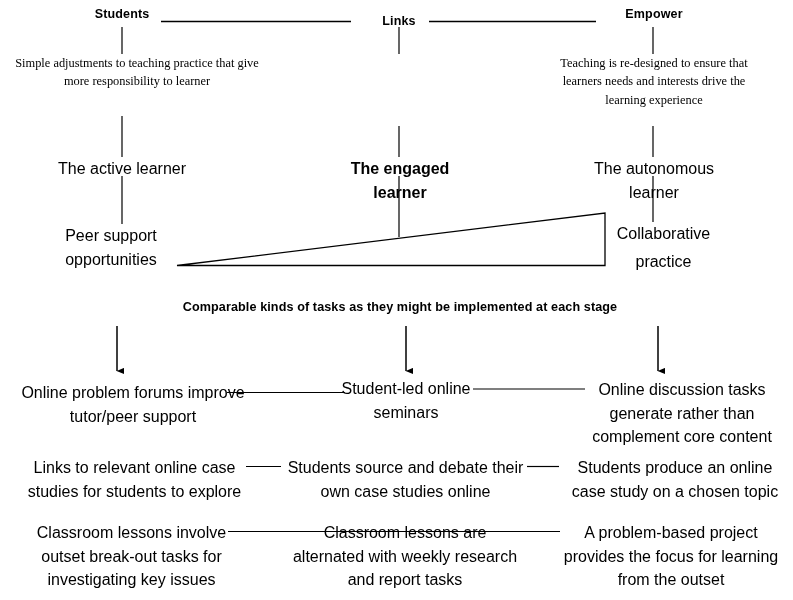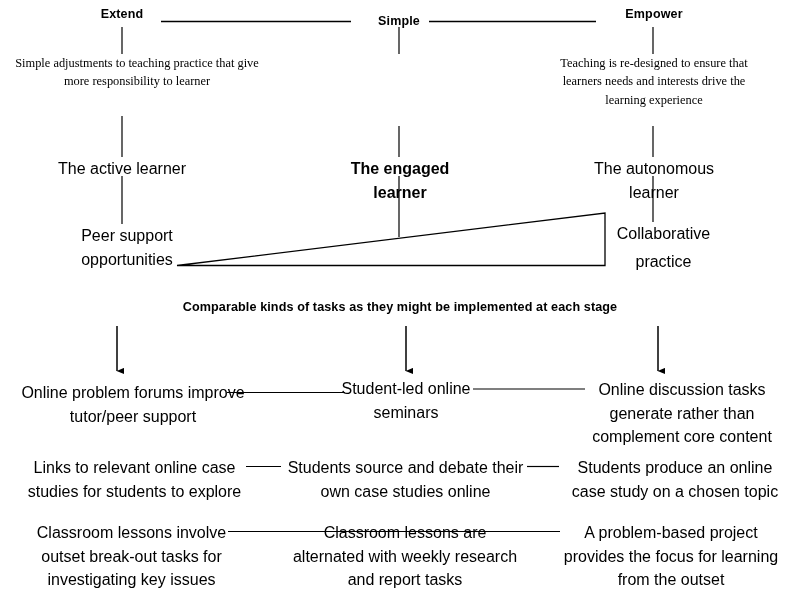--- a/index.html
+++ b/index.html
@@ -94,32 +94,32 @@
     <line x1="227" y1="392.5" x2="345" y2="392.5" stroke="#000000" stroke-width="1.2"></line>
     <line x1="473" y1="389" x2="585" y2="389" stroke="#000000" stroke-width="1.2"></line>
 
     <line x1="246" y1="466.5" x2="281" y2="466.5" stroke="#000000" stroke-width="1.2"></line>
     <line x1="527" y1="466.5" x2="559" y2="466.5" stroke="#000000" stroke-width="1.2"></line>
 
     <line x1="228" y1="531.5" x2="345" y2="531.5" stroke="#000000" stroke-width="1.2"></line>
     <line x1="280" y1="531.5" x2="560" y2="531.5" stroke="#000000" stroke-width="1.2"></line>
   </svg>
 
-  <div class="txt stage-title" style="left:67px; top:5px; width:110px;">Extend</div>
-  <div class="txt stage-title" style="left:349px; top:12px; width:100px;">Simple</div>
+  <div class="txt stage-title" style="left:67px; top:5px; width:110px;">Students</div>
+  <div class="txt stage-title" style="left:349px; top:12px; width:100px;">Links</div>
   <div class="txt stage-title" style="left:599px; top:5px; width:110px;">Empower</div>
 
   <div class="txt desc" style="left:8px; top:54px; width:258px;">Simple adjustments to teaching practice that give more responsibility to learner</div>
   <div class="txt desc" style="left:545px; top:54px; width:218px;">Teaching is re-designed to ensure that learners needs and interests drive the learning experience</div>
 
   <div class="txt learner" style="left:47px; top:157px; width:150px;">The active learner</div>
   <div class="txt learner" style="left:328px; top:157px; width:144px;font-weight:bold;">The engaged learner</div>
   <div class="txt learner" style="left:573px; top:157px; width:162px;">The autonomous learner</div>
 
-  <div class="txt learner" style="left:58px; top:224px; width:138px;">Peer support opportunities</div>
+  <div class="txt learner" style="left:42px; top:224px; width:138px;">Peer support opportunities</div>
   <div class="txt learner" style="left:596px; top:222px; width:135px;">Collaborative</div>
   <div class="txt learner" style="left:596px; top:250px; width:135px;">practice</div>
 
   <div class="txt section-heading" style="left:124px; top:298px; width:552px;">Comparable kinds of tasks as they might be implemented at each stage</div>
 
   <div class="txt task" style="left:8px; top:381px; width:250px;">Online problem forums improve tutor/peer support</div>
   <div class="txt task" style="left:337px; top:377px; width:138px;">Student-led online seminars</div>
   <div class="txt task" style="left:573px; top:378px; width:218px;">Online discussion tasks generate rather than complement core content</div>
 
   <div class="txt task" style="left:22px; top:456px; width:225px;">Links to relevant online case studies for students to explore</div>

